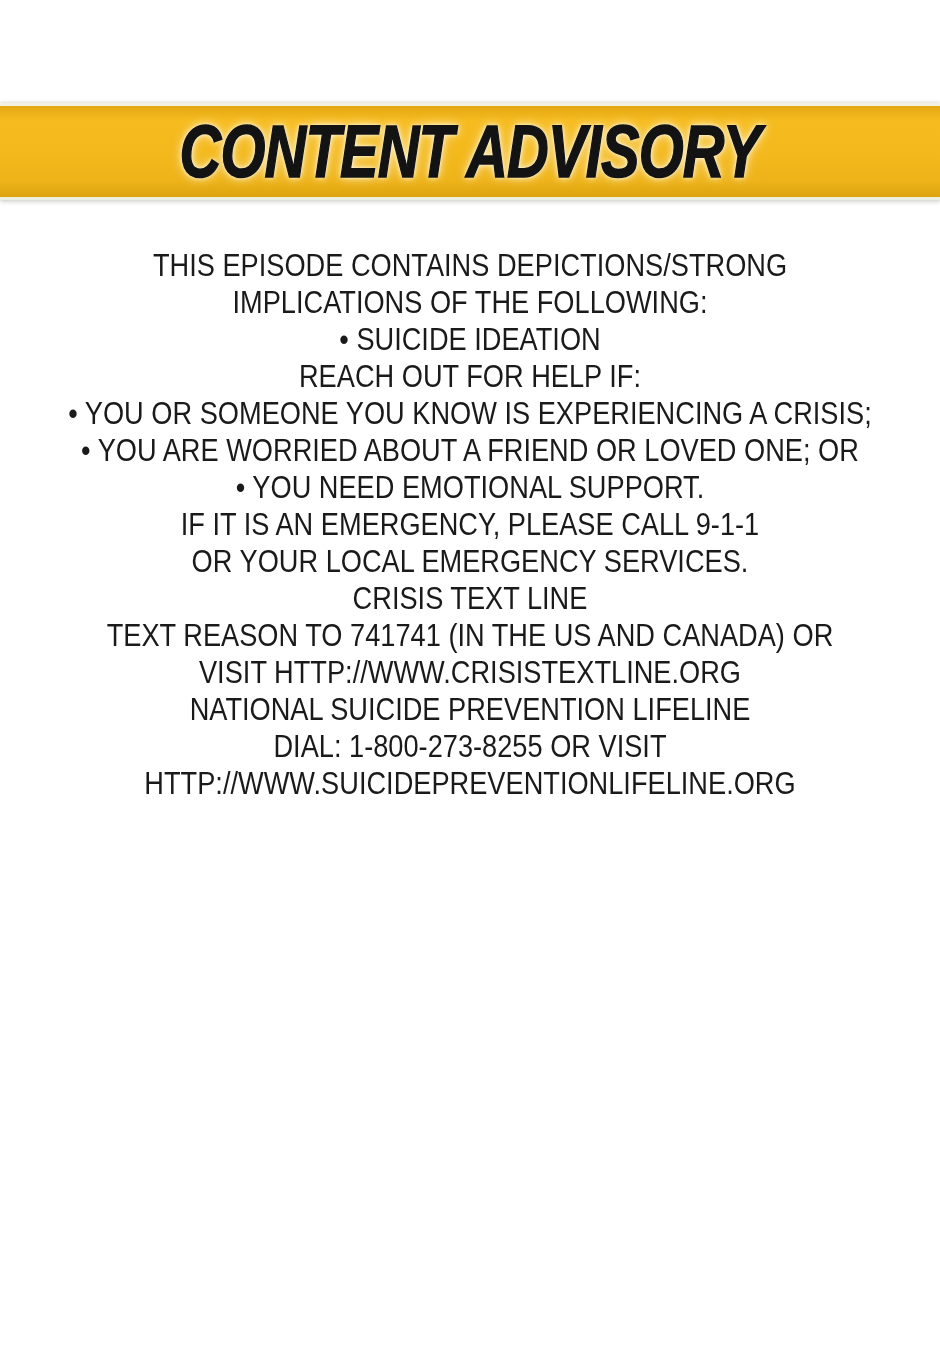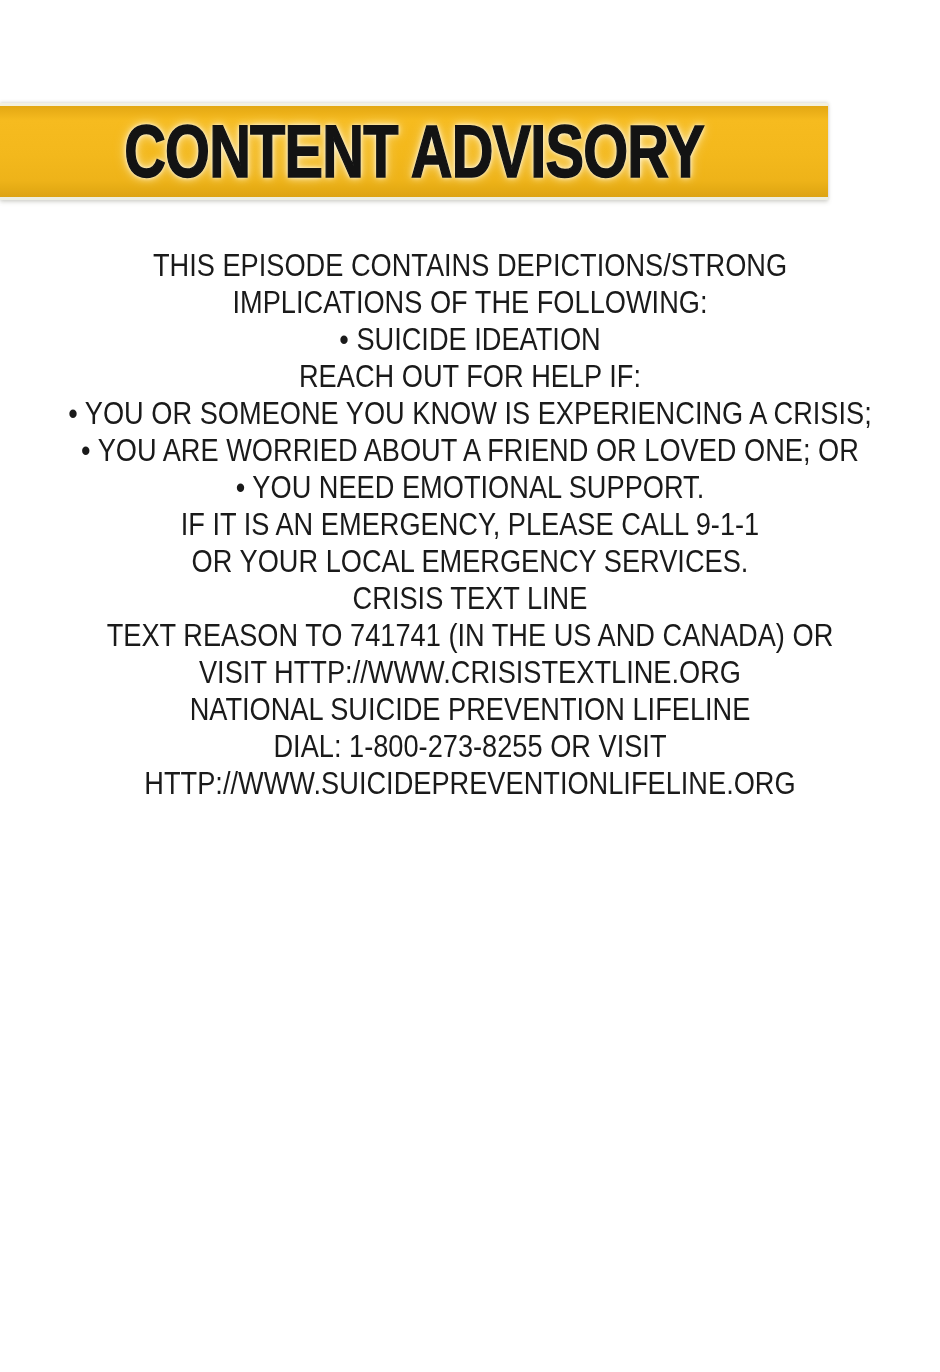--- a/index.html
+++ b/index.html
@@ -13,32 +13,33 @@
     position: relative;
     overflow: hidden;
     font-family: "Liberation Sans", "DejaVu Sans", sans-serif;
   }
 
   
   .banner {
     position: absolute;
     top: 103px;
     left: 0;
-    width: 828px;
+    width: 940px;
     height: 91px;
     background: linear-gradient(180deg,
       #e3a713 0%,
       #f6bb1f 16%,
       #f3b81c 55%,
       #eeb319 82%,
       #dda410 100%);
     border-top: 3px solid #f3f0df;
     border-bottom: 3px solid #edefdf;
     box-shadow: 0 2px 4px rgba(90, 90, 70, 0.25),
                 0 -1px 3px rgba(90, 90, 70, 0.18);
+    font-style: italic;
   }
   .banner-title {
     width: 100%;
     height: 100%;
     display: flex;
     align-items: center;
     justify-content: center;
     font-size: 74px;
     font-weight: bold;
     letter-spacing: -1px;

